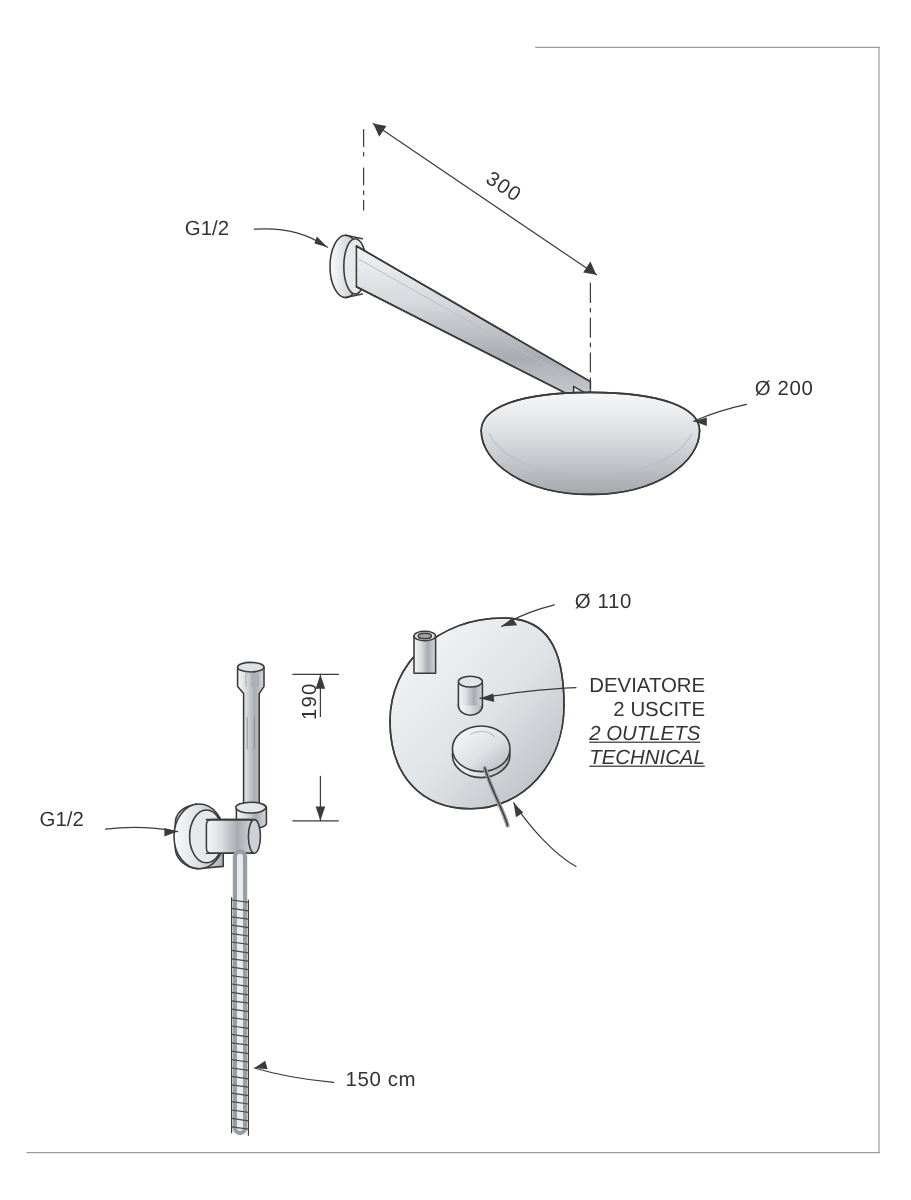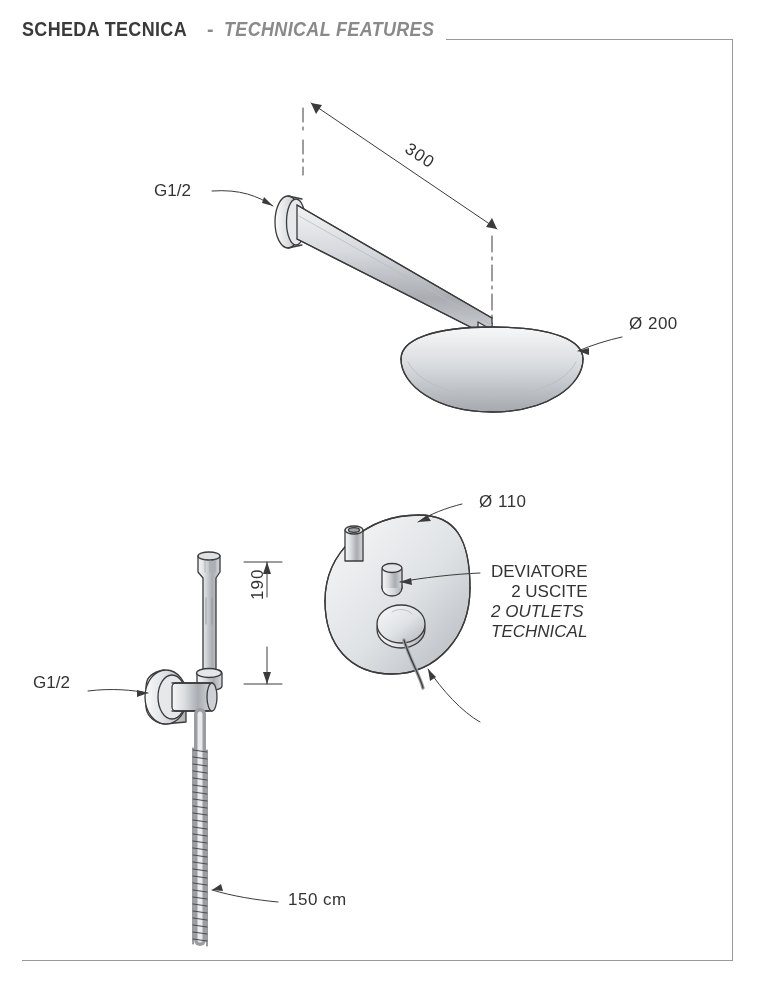--- a/index.html
+++ b/index.html
@@ -60,40 +60,35 @@
   #frame-bottom { left: 22px; top: 960px; width: 711px; height: 1px; }
 
   
   .label {
     position: absolute;
     font-size: 17px;
     color: #333333;
     white-space: nowrap;
     line-height: 1.18;
   }
-  .label.ital { font-style: italic; }
+  .label.ital { font-style: italic; text-decoration: underline; }
   .dim-v {
     position: absolute;
     font-size: 17px;
     color: #333333;
     white-space: nowrap;
   }
   svg { display: block; }
   #art { position: absolute; left: 0; top: 0; }
 </style>
 </head>
 <body>
 
 <div id="page">
 
-  <div id="header">
-    <div id="title-main">SCHEDA TECNICA</div>
-    <div id="title-dash">-</div>
-    <div id="title-sub">TECHNICAL FEATURES</div>
-  </div>
 
   <div class="frame-line" id="frame-top-right"></div>
   <div class="frame-line" id="frame-right"></div>
   <div class="frame-line" id="frame-bottom"></div>
 
   <svg id="art" width="759" height="1000" viewBox="0 0 759 1000">
     <defs>
       <linearGradient id="gPipe" x1="0" y1="0" x2="0" y2="1">
         <stop offset="0%" stop-color="#f2f3f4"></stop>
         <stop offset="35%" stop-color="#d6d9dd"></stop>

